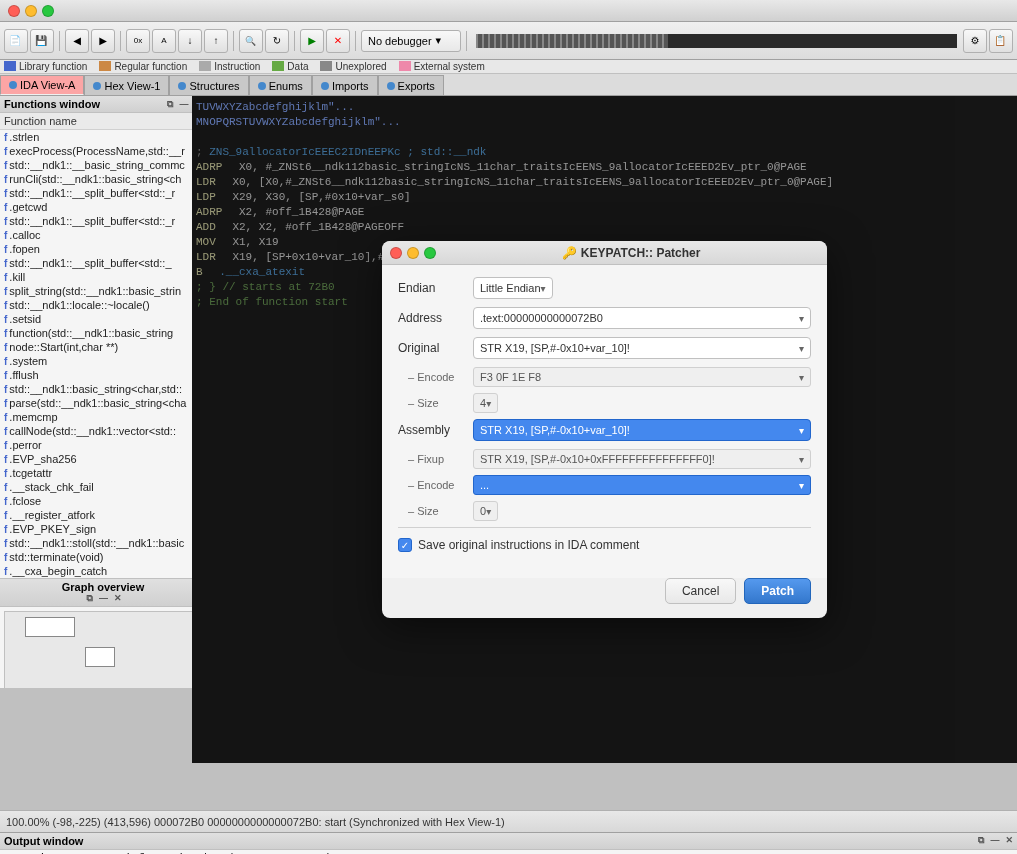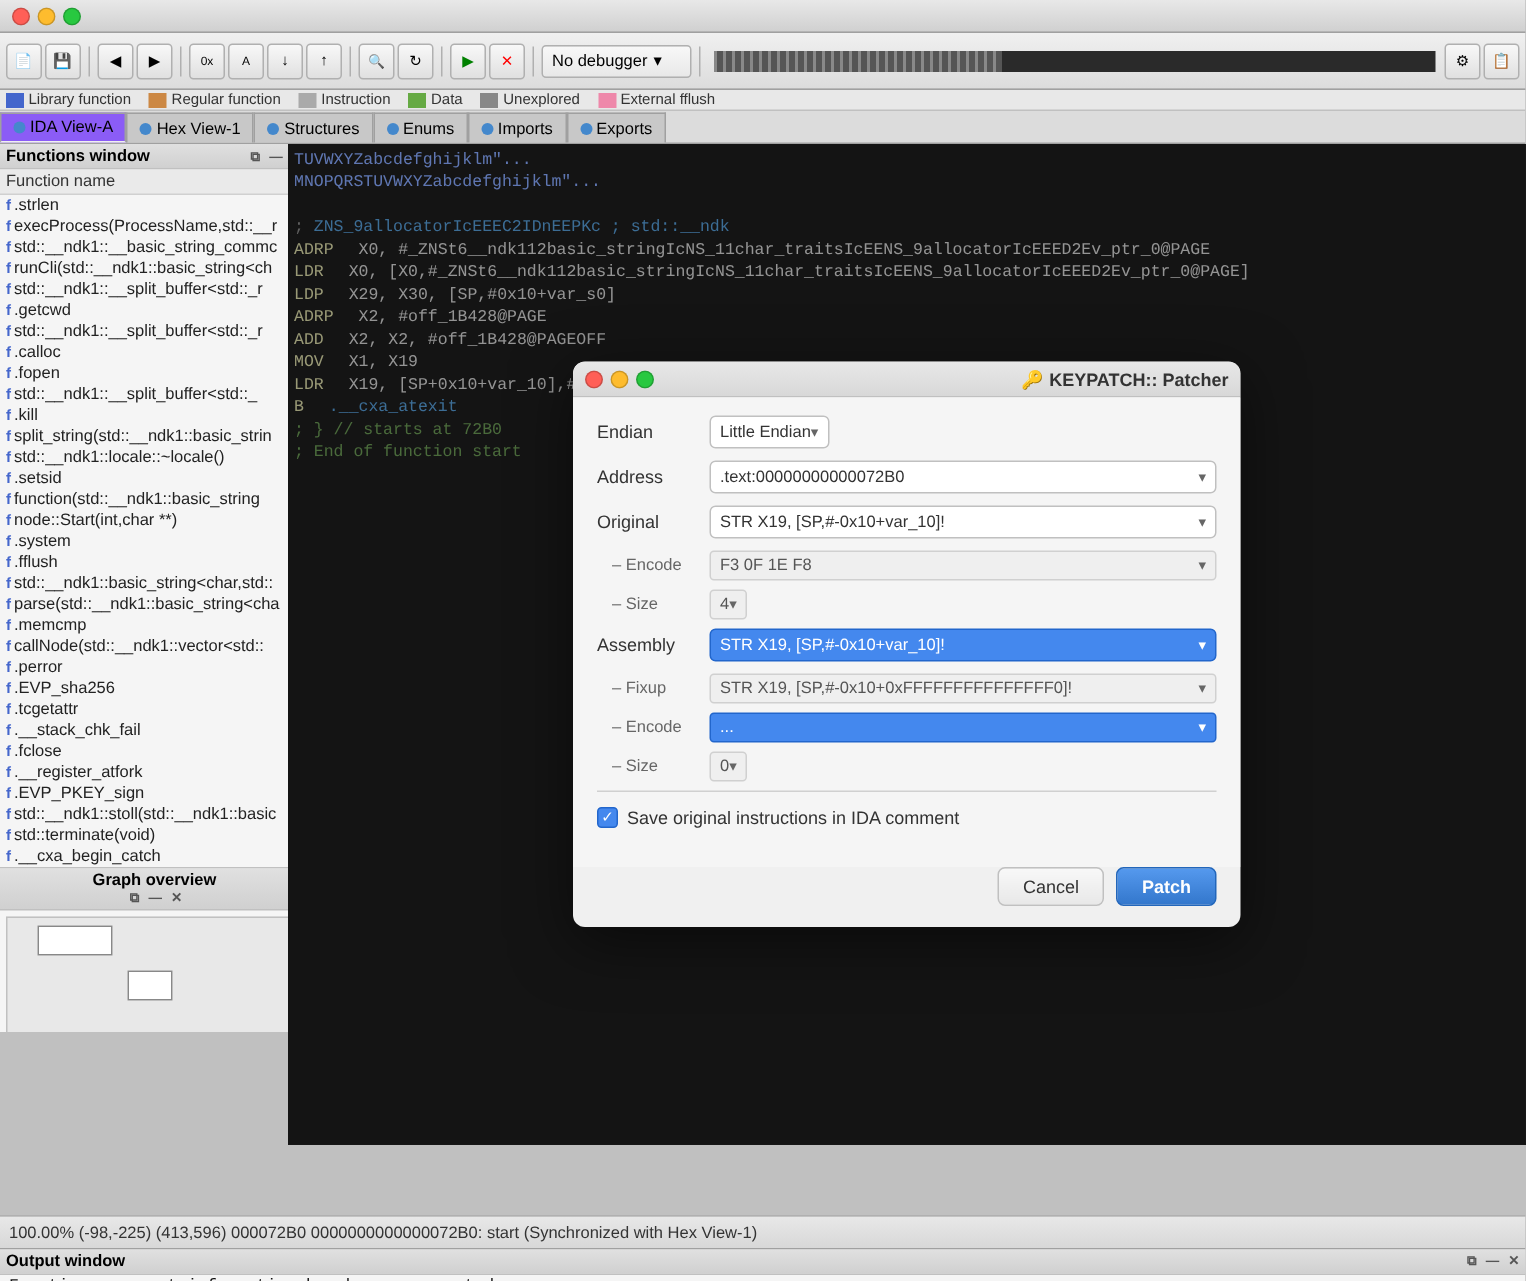--- a/index.html
+++ b/index.html
@@ -90,21 +90,21 @@
       background: #e8e8e8;
       height: 14px;
       border-bottom: 1px solid #c0c0c0;
       display: flex;
       align-items: center;
       padding: 0 4px;
       gap: 12px;
       font-size: 10px;
       color: #333;
     }
-    .ind-item { display: flex; align-items: center; gap: 3px; }
+    .ind-item { display: flex; gap: 3px; }
     .ind-color { width: 12px; height: 10px; }
 
     
     .tab-bar {
       background: #dcdcdc;
       height: 22px;
       display: flex;
       align-items: flex-end;
       border-bottom: 1px solid #a0a0a0;
     }
@@ -113,21 +113,21 @@
       height: 20px;
       padding: 0 8px;
       background: #c8c8c8;
       border: 1px solid #a0a0a0;
       border-bottom: none;
       font-size: 11px;
       gap: 3px;
       cursor: pointer;
     }
     .tab.active {
-      background: #8b5cf6;
+      background: #fca5a5;
       border-bottom: 1px solid #f0f0f0;
     }
     .tab-dot { width: 8px; height: 8px; border-radius: 50%; background: #4488cc; }
 
     
     .sidebar {
       width: 207px;
       background: #f5f5f5;
       border-right: 1px solid #c0c0c0;
       overflow-y: auto;
@@ -264,21 +264,21 @@
     }
     .dialog-titlebar {
       background: linear-gradient(to bottom, #e8e8e8, #d8d8d8);
       height: 24px;
       display: flex; align-items: center;
       padding: 0 8px;
       border-bottom: 1px solid #c0c0c0;
       border-radius: 8px 8px 0 0;
     }
     .dialog-title {
-      flex: 1; text-align: right;
+      flex: 1; text-align: center;
       font-size: 12px; font-weight: bold;
       color: #333;
     }
     .dialog-body {
       padding: 12px 16px;
       background: #f5f5f5;
     }
     .form-row {
       display: flex; align-items: center;
       margin-bottom: 8px;
@@ -443,21 +443,21 @@
   <div class="ind-item">
     <div class="ind-color" style="background:#66aa44;"></div>
     <span>Data</span>
   </div>
   <div class="ind-item">
     <div class="ind-color" style="background:#888888;"></div>
     <span>Unexplored</span>
   </div>
   <div class="ind-item">
     <div class="ind-color" style="background:#ee88aa;"></div>
-    <span>External fflush</span>
+    <span>External system</span>
   </div>
 </div>
 
 <div class="main-wrapper">
 
   <div class="tab-bar">
     <div class="tab active">
       <div class="tab-dot"></div>
       <span>IDA View-A</span>
     </div>

